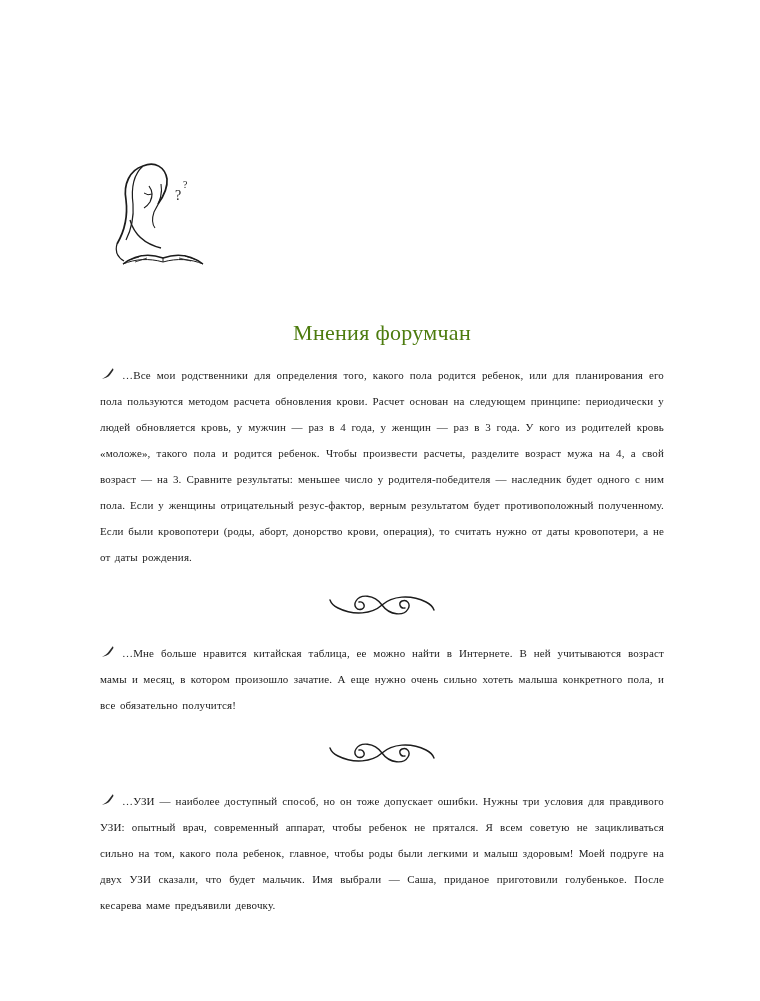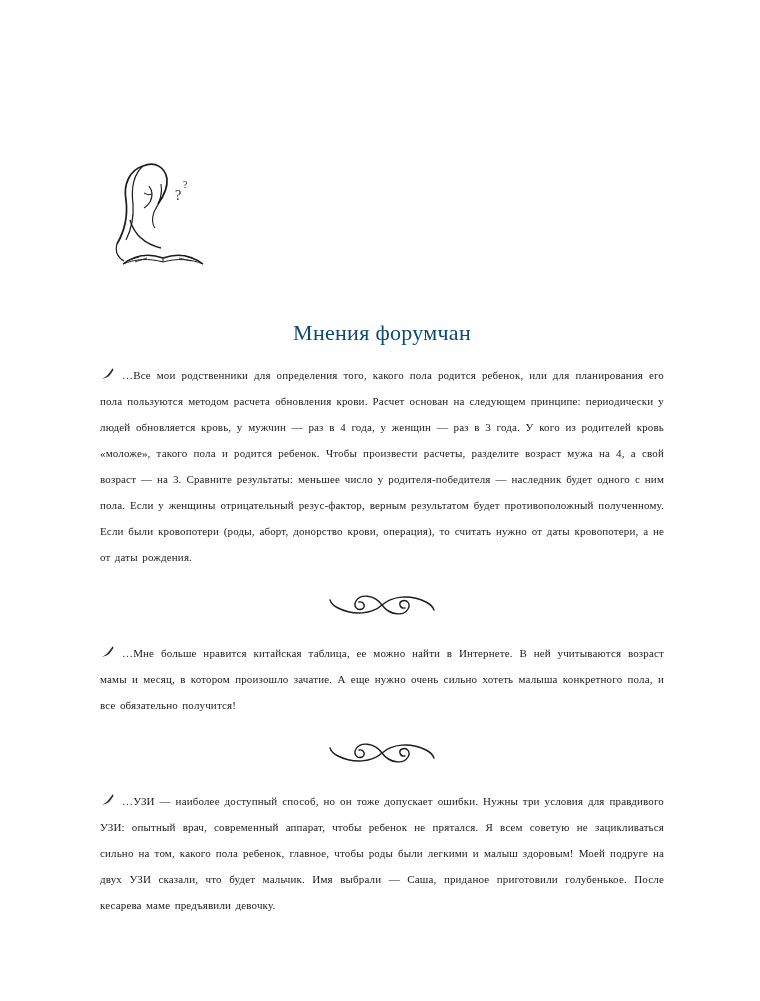--- a/index.html
+++ b/index.html
@@ -28,21 +28,21 @@
     left: 100px;
     top: 320px;
     width: 564px;
   }
   .title {
     margin: 0 0 16px 0;
     font-size: 22px;
     font-weight: normal;
     text-align: center;
     letter-spacing: 0.3px;
-    color: #0c4a6e;
+    color: #4d7c0f;
   }
   .para {
     margin: 0;
     font-size: 11px;
     line-height: 26px;
     text-align: justify;
     letter-spacing: 0.15px;
     word-spacing: 1.5px;
   }
   .pen {

